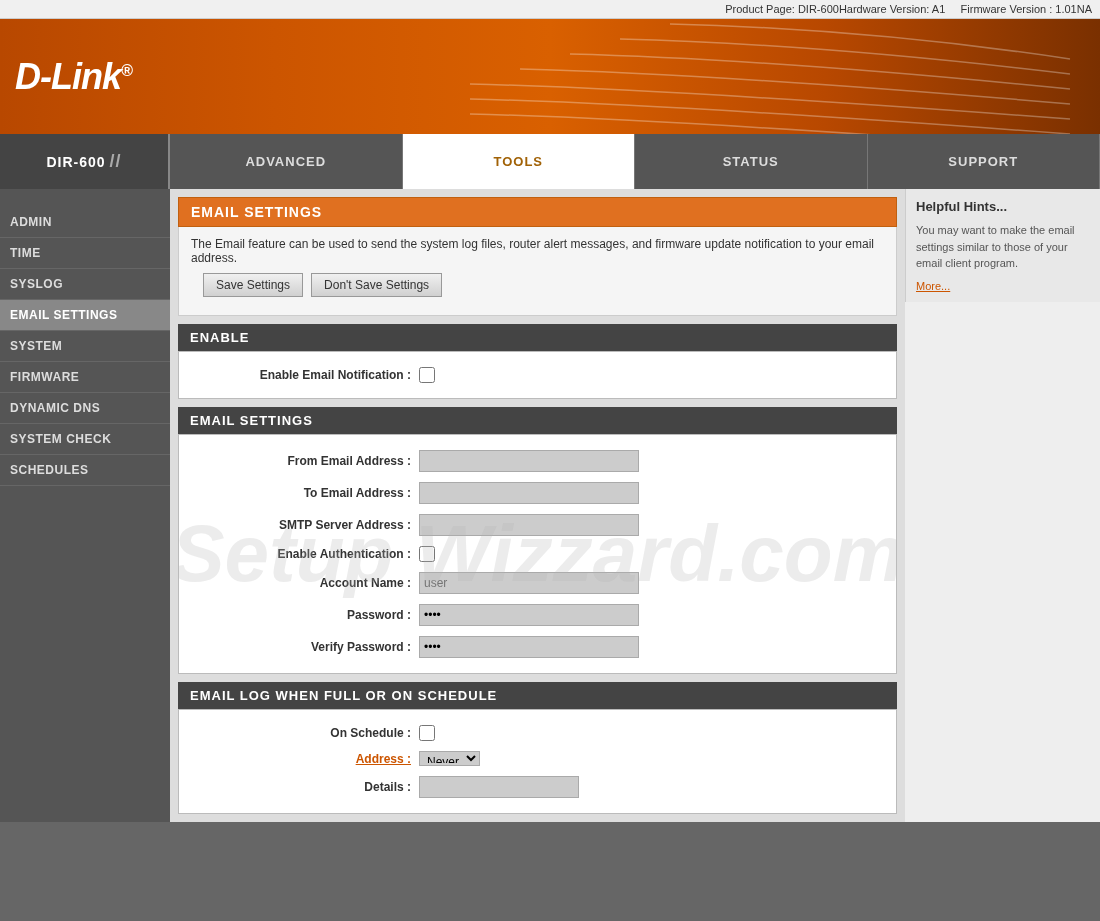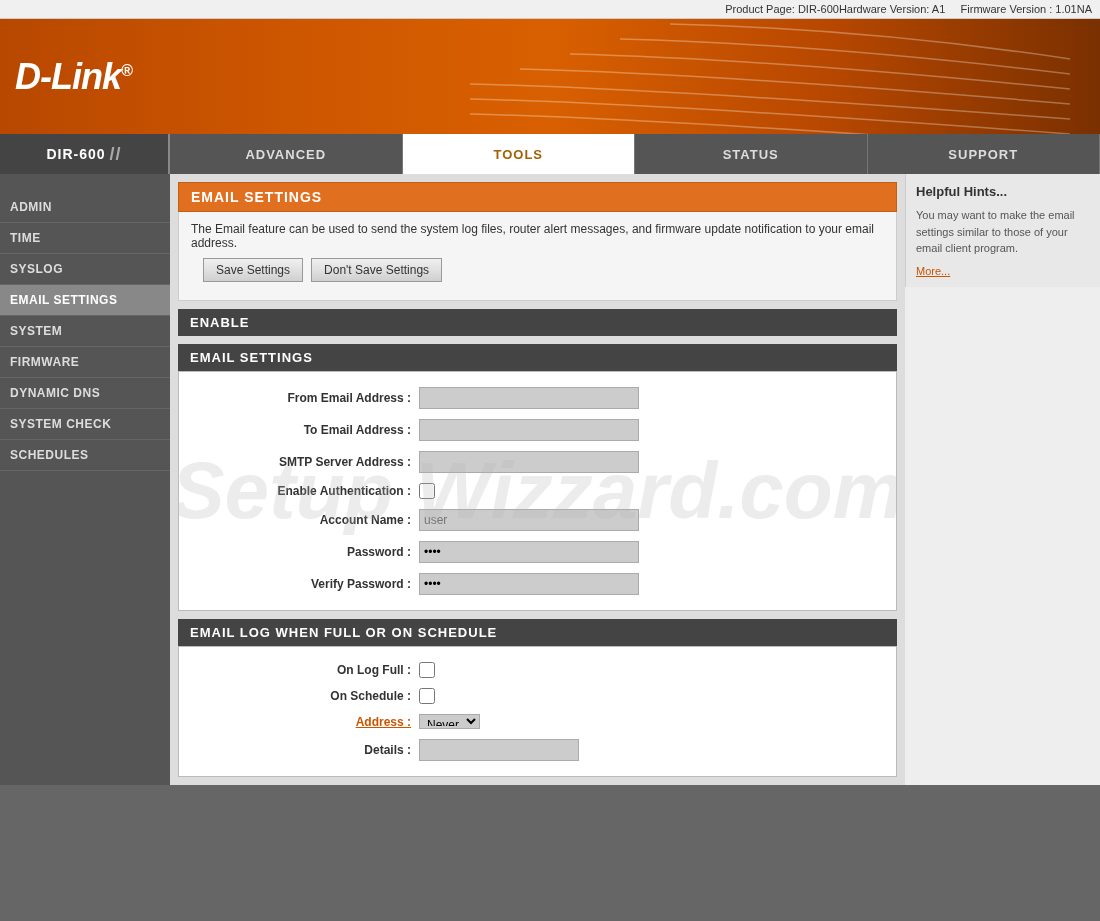--- a/index.html
+++ b/index.html
@@ -40,21 +40,21 @@
       top: 0;
       width: 60%;
       height: 100%;
       opacity: 0.3;
     }
 
     
     .nav-tabs {
       display: flex;
       background: #555;
-      height: 40px;
+      height: 55px;
     }
     .nav-tab {
       flex: 1;
       display: flex;
       align-items: center;
       justify-content: center;
       color: #ddd;
       font-weight: bold;
       font-size: 13px;
       cursor: pointer;
@@ -318,20 +318,26 @@
           <span>The Email feature can be used to send the system log files, router alert messages, and firmware update notification to your email address.</span>
           <div class="btn-row">
             <button class="btn">Save Settings</button>
             <button class="btn">Don't Save Settings</button>
           </div>
         </div>
 
         <div class="section-dark">
           <span>ENABLE</span>
         </div>
+        <div class="form-area">
+          <div class="form-row">
+            <div class="form-label">Enable Email Notification :</div>
+            <input type="checkbox" class="form-checkbox" style="">
+          </div>
+        </div>
 
         <div class="section-dark">
           <span>EMAIL SETTINGS</span>
         </div>
         <div class="form-area" style="position:relative; overflow:hidden;">
           <div class="watermark-text">Setup Wizzard.com</div>
 
           <div class="form-row">
             <div class="form-label">From Email Address :</div>
             <input type="text" class="form-input form-input-text" style="">
@@ -359,24 +365,20 @@
           <div class="form-row">
             <div class="form-label">Verify Password :</div>
             <input type="password" class="form-input" value="user" style="">
           </div>
         </div>
 
         <div class="section-dark">
           <span>EMAIL LOG WHEN FULL OR ON SCHEDULE</span>
         </div>
         <div class="form-area">
-          <div class="form-row">
-            <div class="form-label">On Log Full :</div>
-            <input type="checkbox" class="form-checkbox" style="">
-          </div>
           <div class="form-row">
             <div class="form-label">On Schedule :</div>
             <input type="checkbox" class="form-checkbox" style="">
           </div>
           <div class="form-row">
             <div class="form-label">
               <a href="#" style="color:#cc5500; text-decoration:underline;">Address :</a>
             </div>
             <select class="form-select">
               <option>Never</option>

